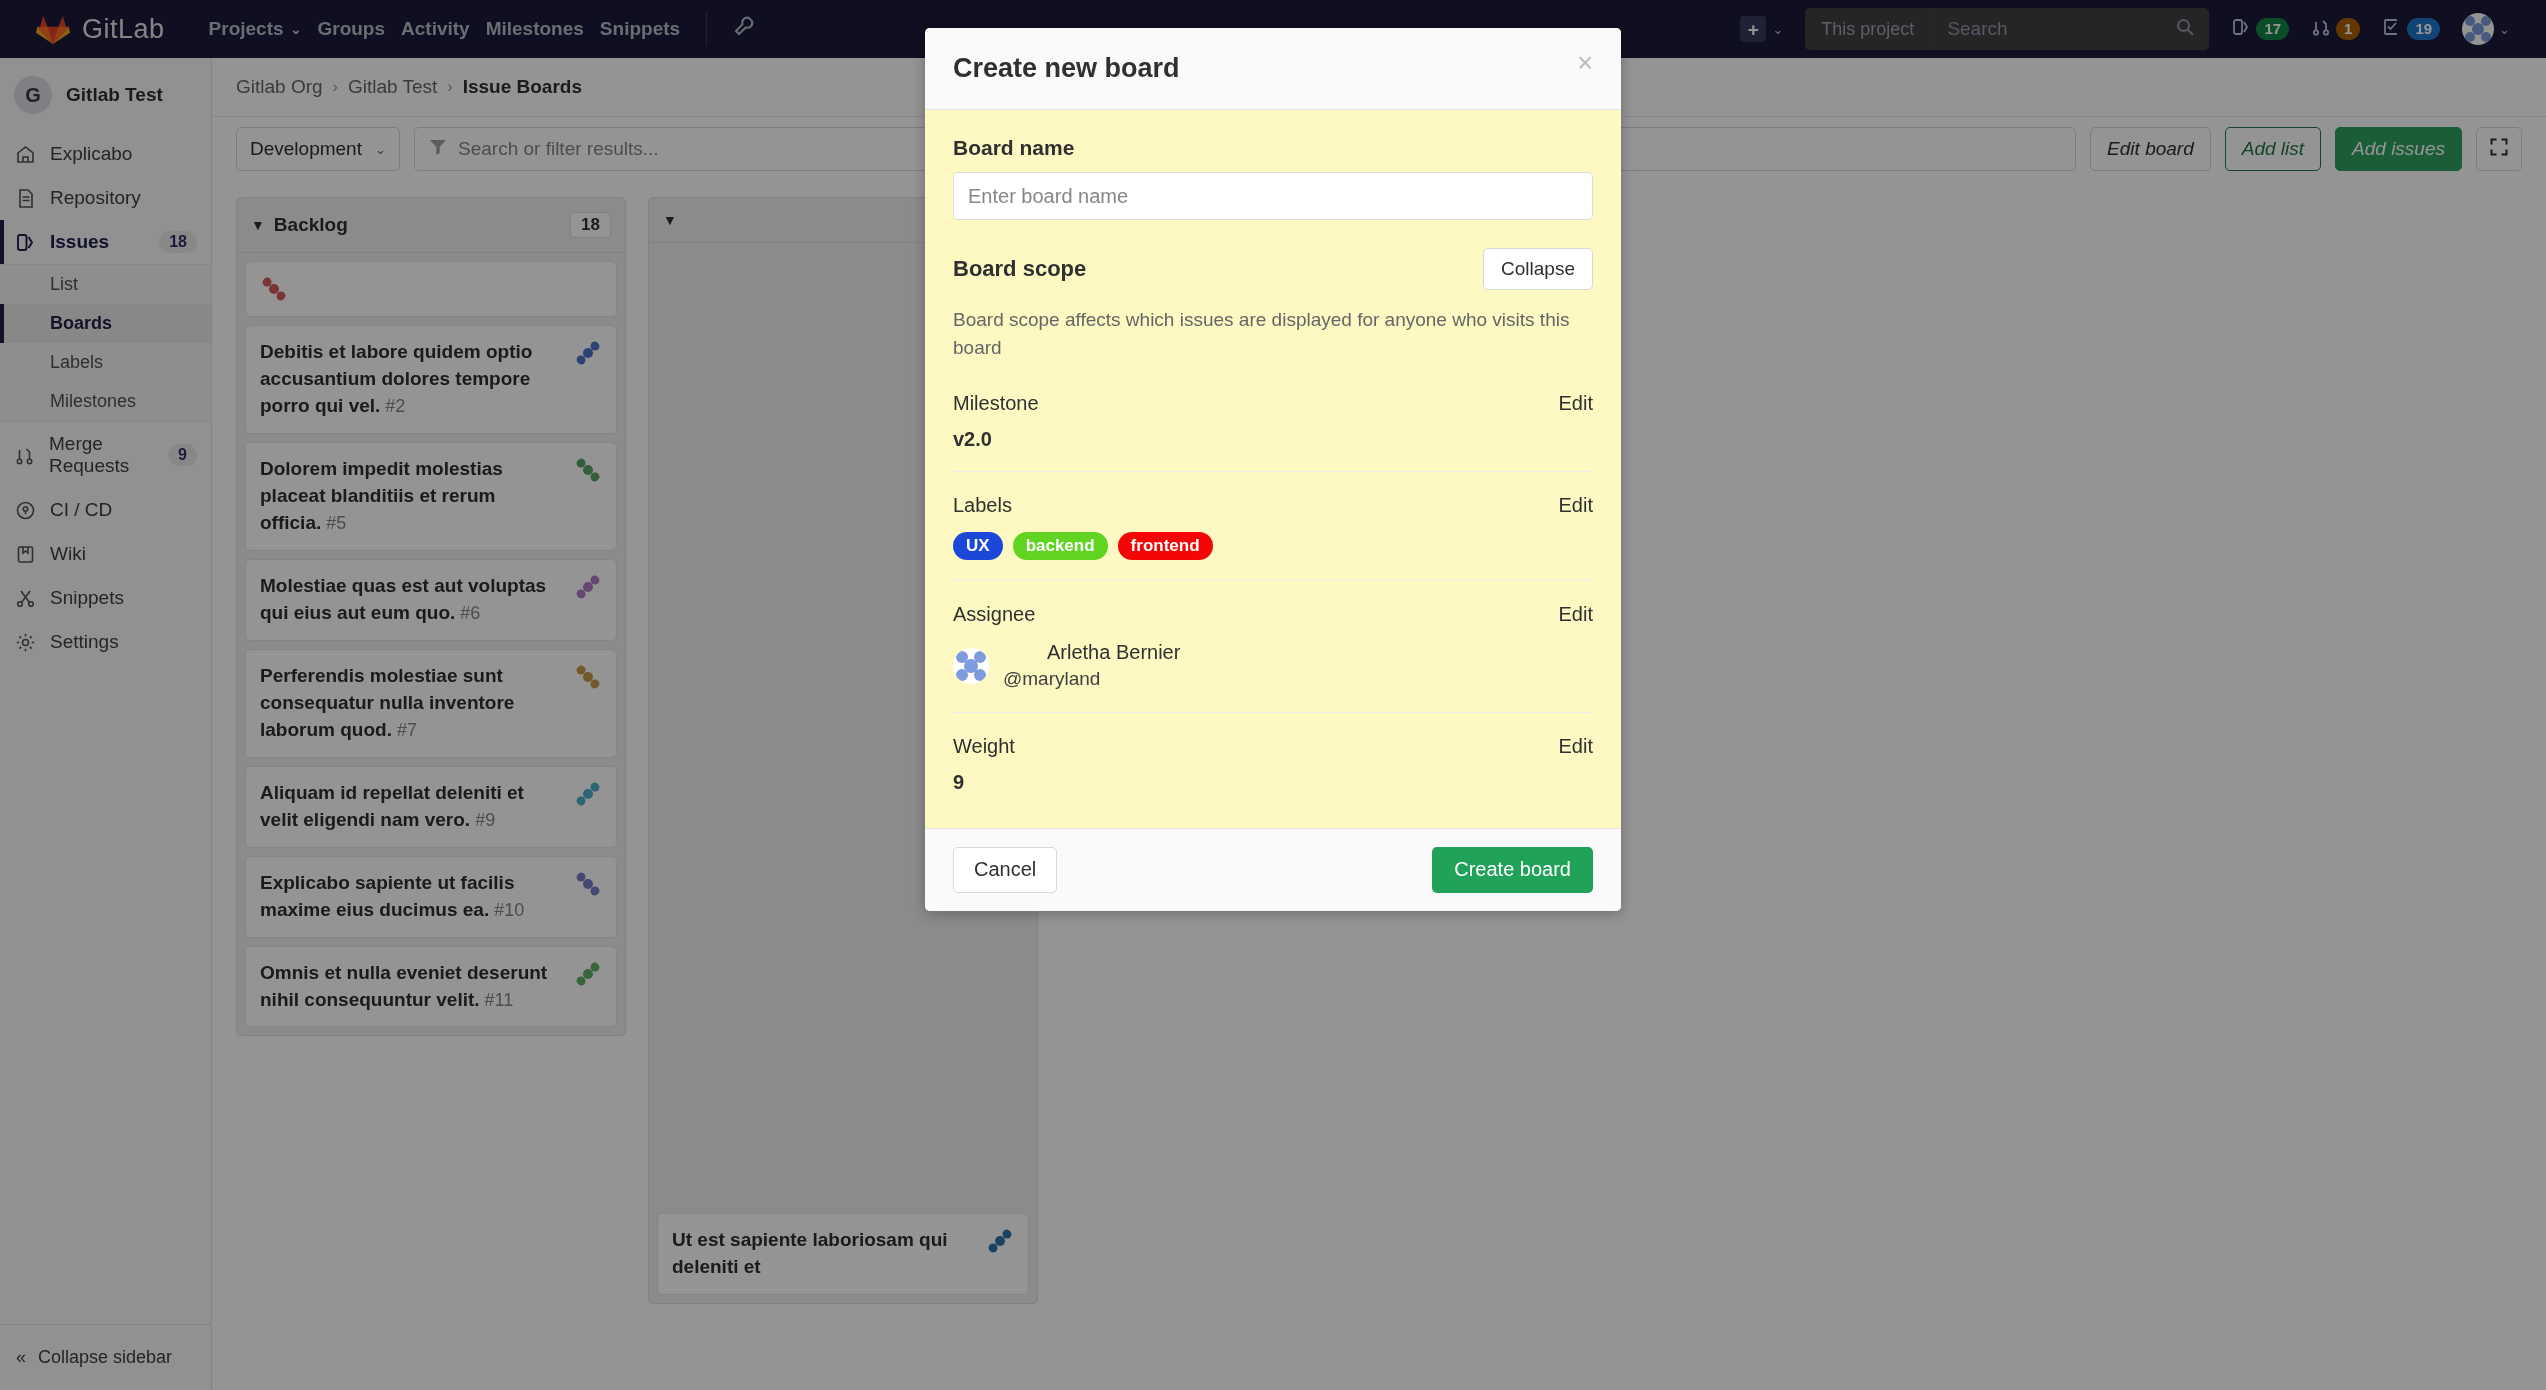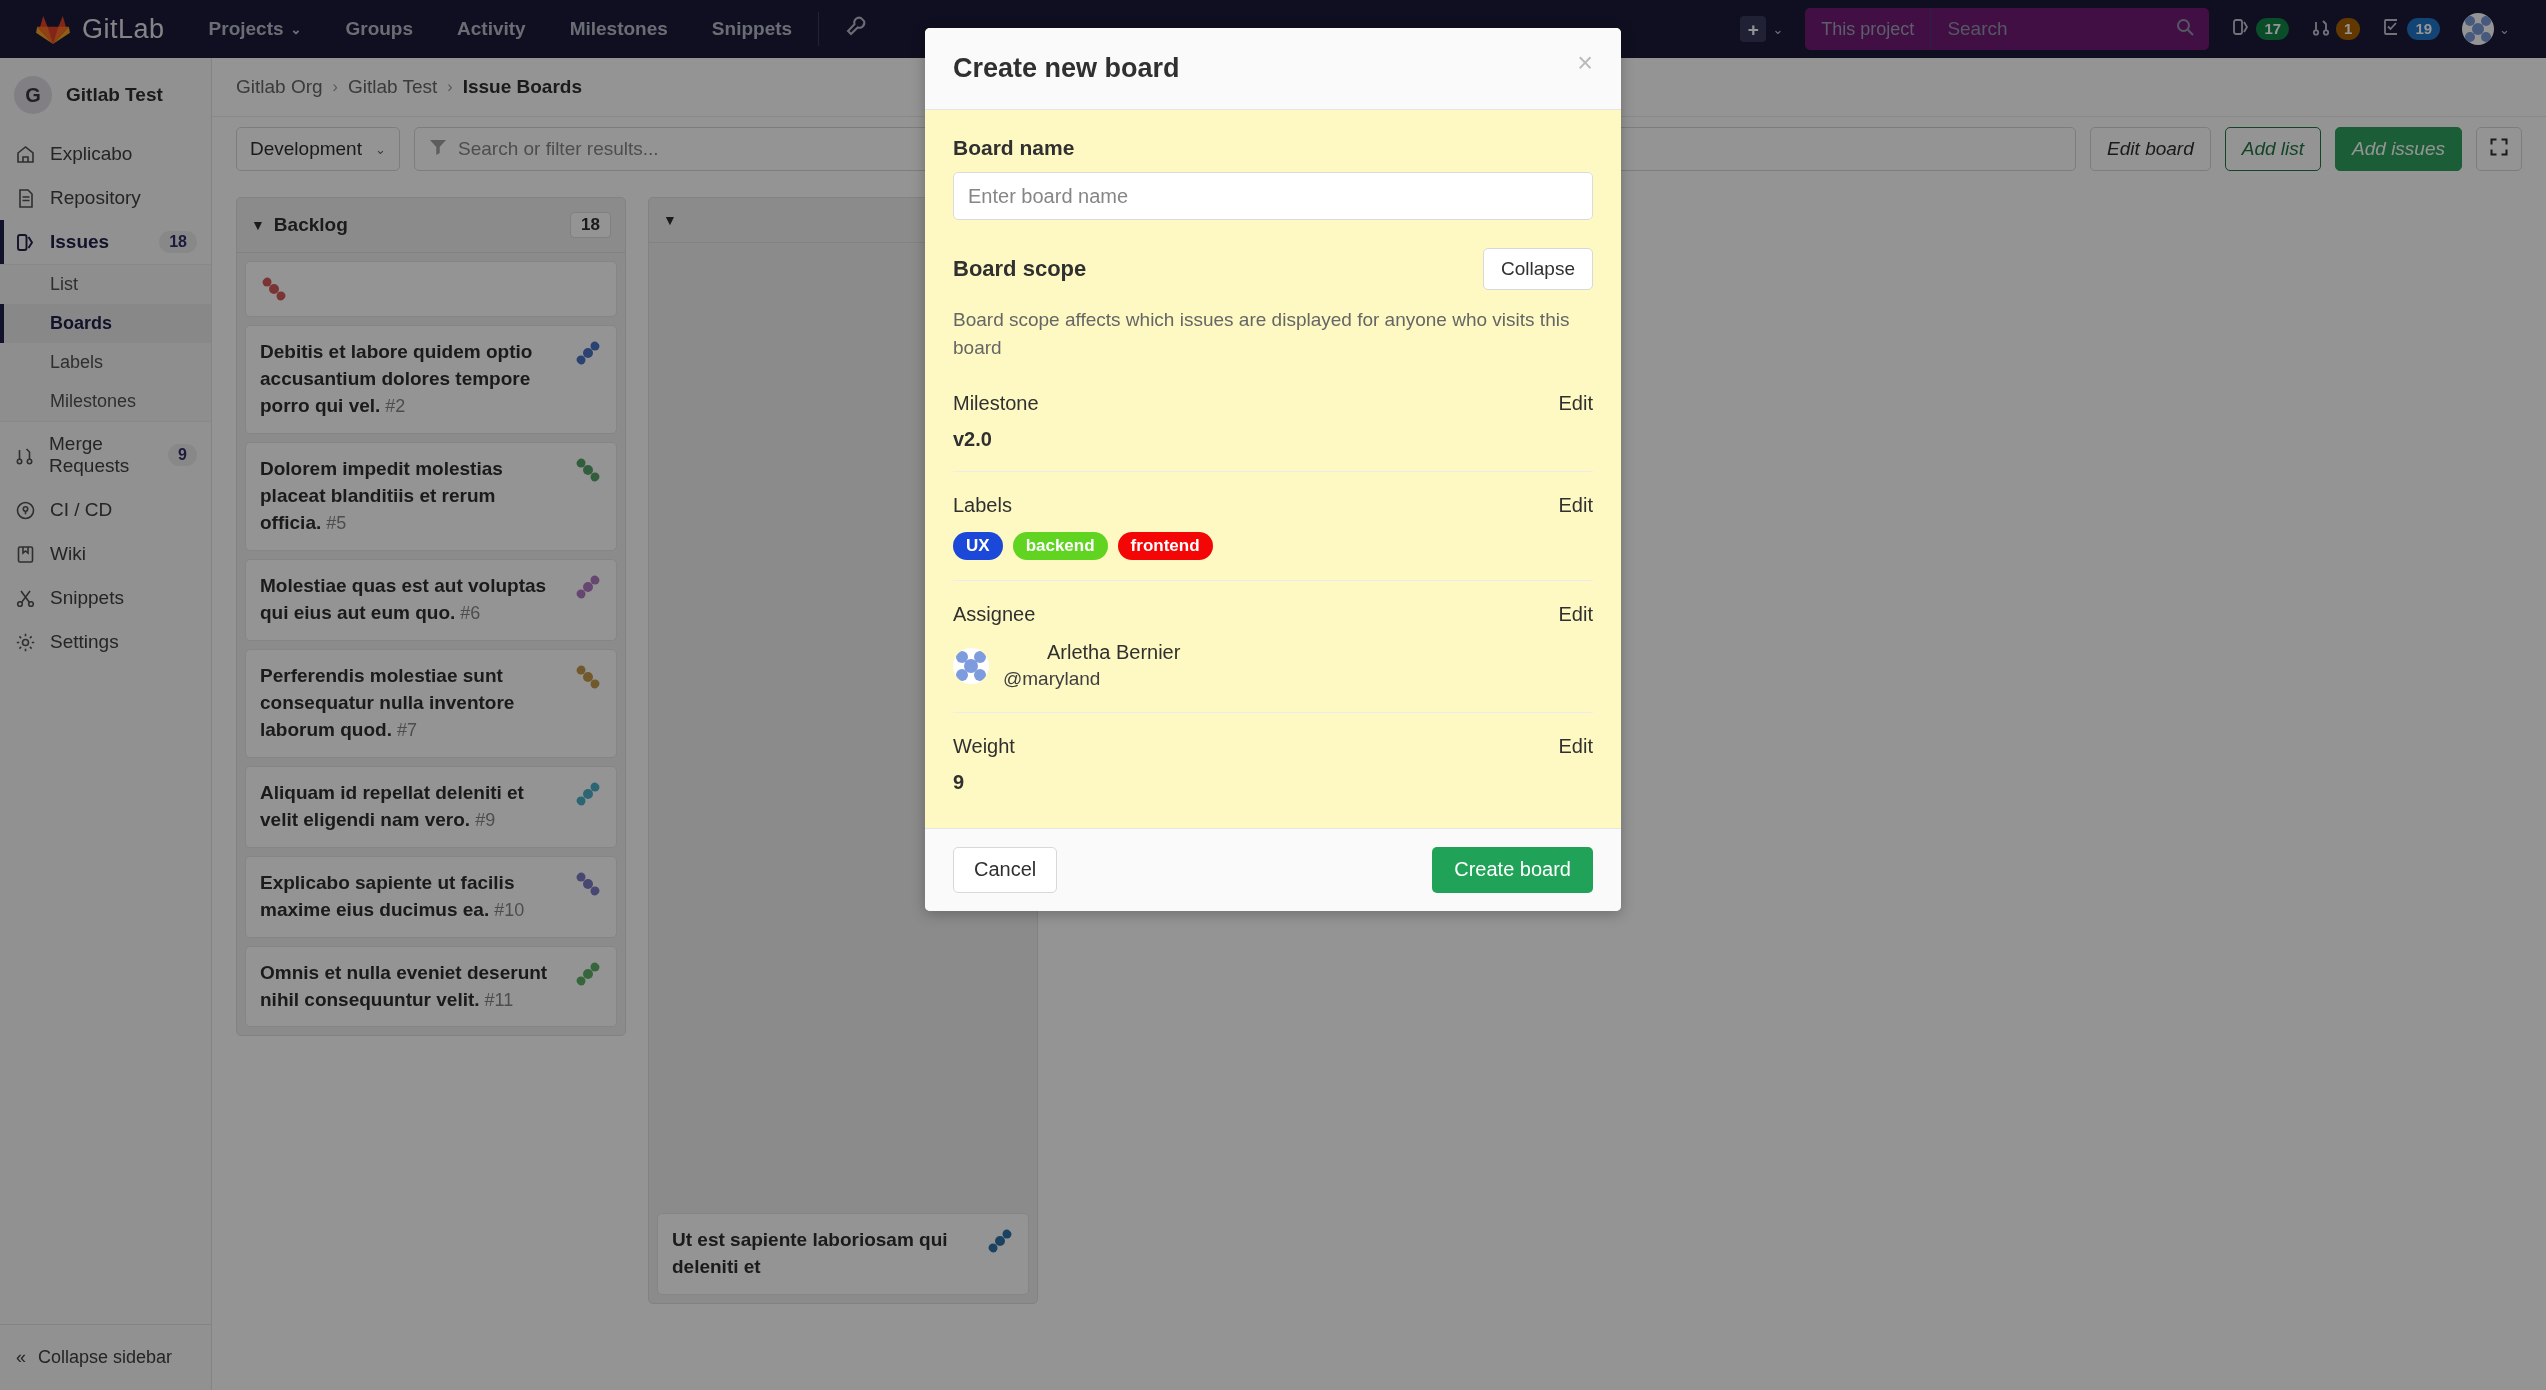--- a/index.html
+++ b/index.html
@@ -12,38 +12,38 @@
 
   
   .topnav {
     position: absolute; top: 0; left: 0; width: 2546px; height: 58px;
     background: #1b1b3a; display: flex; align-items: center;
     padding: 0 36px; z-index: 5;
   }
   .gl-logo { display: flex; align-items: center; gap: 12px; margin-right: 44px; }
   .gl-logo .mark { width: 34px; height: 32px; }
   .gl-logo .word { color: #e3e3e8; font-size: 27px; letter-spacing: .5px; font-weight: 400; }
-  .navlinks { display: flex; align-items: flex-end; gap: 44px; }
+  .navlinks { display: flex; align-items: flex-end; gap: 16px; }
   .navlink {
     color: #b8bcc8; font-size: 19px; font-weight: 600; cursor: pointer;
     display: flex; align-items: center; gap: 7px; white-space: nowrap;
   }
   .nav-div { width: 1px; height: 34px; background: #3b3b5c; margin: 0 26px; }
   .wrench { color: #b8bcc8; font-size: 22px; }
   .nav-right { margin-left: auto; display: flex; align-items: center; gap: 22px; }
   .plus-btn {
     display: flex; align-items: center; gap: 6px; color: #d3d5de; font-size: 15px; cursor: pointer;
   }
   .plus-sq {
     width: 26px; height: 26px; background: #3a3a5e; border-radius: 4px;
     color: #fff; display: flex; align-items: center; justify-content: center;
     font-size: 19px; font-weight: 700; line-height: 1;
   }
   .searchbox {
-    display: flex; height: 42px; background: #701a75;
+    display: flex; height: 42px; background: #404040;
     border-radius: 5px; overflow: hidden;
   }
   .search-scope {
     color: #9fa3b5; font-size: 18px; padding: 0 16px; height: 100%;
     display: flex; align-items: center; border-right: 1px solid #3e3e66;
     white-space: nowrap;
   }
   .search-field {
     display: flex; align-items: center; padding: 0 14px 0 16px; width: 278px;
     height: 100%; justify-content: space-between;

